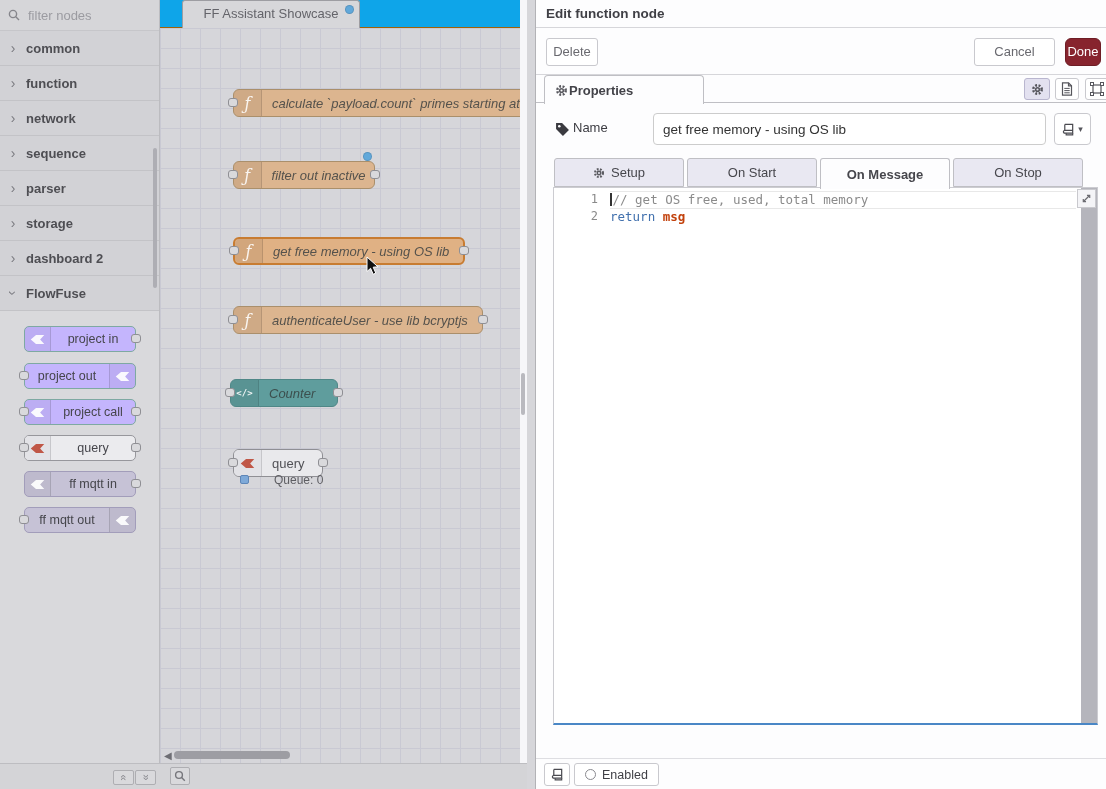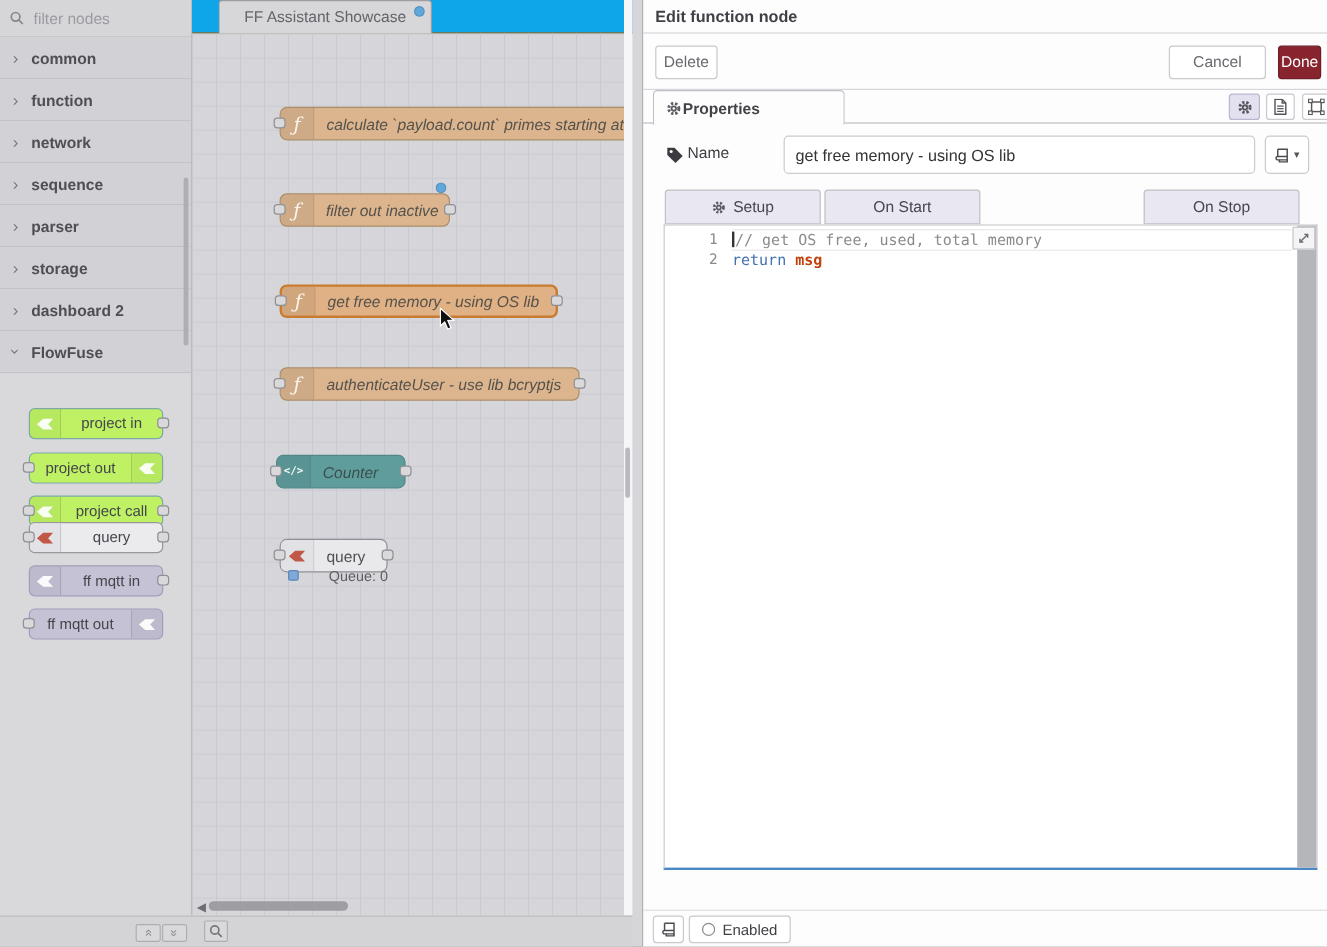--- a/index.html
+++ b/index.html
@@ -20,21 +20,21 @@
   .p-cat .chev{width:26px;text-align:center;color:#7a7a80;font-size:14px;display:inline-block;}
   .p-cat .chev.open{transform:rotate(90deg);}
   .p-cat .lbl{font-size:13px;font-weight:600;color:#4e4e53;}
   .p-body{position:relative;height:452px;background:#d9d9dc;}
   .pnode{position:absolute;left:24px;width:112px;height:26px;border-radius:5px;
          display:flex;align-items:center;border:1px solid;}
   .pnode .iconb{width:26px;height:100%;display:flex;align-items:center;justify-content:center;}
   .pnode .iconb.left{border-right:1px solid rgba(0,0,0,.12);border-radius:4px 0 0 4px;background:rgba(0,0,0,.04);}
   .pnode .iconb.right{border-left:1px solid rgba(0,0,0,.12);border-radius:0 4px 4px 0;background:rgba(0,0,0,.04);}
   .pnode .plbl{flex:1;text-align:center;font-size:12.5px;color:#45454b;}
-  .pnode.teal{background:#bef264;border-color:#7ea9a2;margin-top:14px;}
+  .pnode.teal{background:#c4b5fd;border-color:#7ea9a2;}
   .pnode.white{background:#ebebee;border-color:#97979c;}
   .pnode.white .iconb.left{background:#e3e3e7;}
   .pnode.mqtt{background:#c6c2d6;border-color:#a29dba;}
   .port{position:absolute;width:10px;height:9px;background:#d9d9dc;border:1px solid #8f8f94;
         border-radius:3px;top:50%;margin-top:-5px;}
   .port.pin{left:-6px;} .port.pout{right:-6px;}
   .p-scroll{position:absolute;left:153px;top:148px;width:4px;height:140px;background:#aeaeb4;border-radius:2px;}
 
   
   .tabstrip{position:absolute;left:160px;top:0;width:367px;height:28px;background:#0ea5e9;
@@ -338,21 +338,21 @@
         </svg>
     </div>
   </div>
 
   <div class="tray">
     <div class="t-header">Edit function node</div>
 
     <div class="t-toolbar">
       <div class="btn" style="left:10px;width:52px;">Delete</div>
       <div class="btn" style="left:438px;width:81px;">Cancel</div>
-      <div class="btn done" style="left:529px;width:36px;">Done</div>
+      <div class="btn done" style="left:529px;width:36px;border-radius:6px;">Done</div>
     </div>
 
     <div class="t-tabrow">
       <div class="prop-tab">
         <svg width="13" height="13" viewBox="0 0 16 16">
             <circle cx="8" cy="8" r="5.2" fill="none" stroke="#5a5a60" stroke-width="3" stroke-dasharray="2.3 1.9"></circle>
             <circle cx="8" cy="8" r="3.2" fill="#5a5a60"></circle>
             <circle cx="8" cy="8" r="1.3" fill="#fdfdfe"></circle>
           </svg>
         <span>Properties</span>
@@ -407,20 +407,23 @@
         <div class="ftab" style="left:18px;">
           <svg width="12" height="12" viewBox="0 0 16 16">
               <circle cx="8" cy="8" r="5.2" fill="none" stroke="#5a5a60" stroke-width="3" stroke-dasharray="2.3 1.9"></circle>
               <circle cx="8" cy="8" r="3.2" fill="#5a5a60"></circle>
               <circle cx="8" cy="8" r="1.3" fill="#e9e8f2"></circle>
             </svg>
           <span>Setup</span>
         </div>
         <div class="ftab" style="left:151px;">
             <span>On Start</span>
+          </div>
+        <div class="ftab active" style="left:284px;">
+            <span>On Message</span>
           </div>
         <div class="ftab" style="left:417px;">
             <span>On Stop</span>
           </div>
       </div>
 
       <div class="editor">
         <div class="lnum" style="top:4px;">1</div>
         <div class="lnum" style="top:21px;">2</div>
         <div class="codeline curline" style="top:3px;"><span class="caret"></span><span class="tok-comment">// get OS free, used, total memory</span></div>

